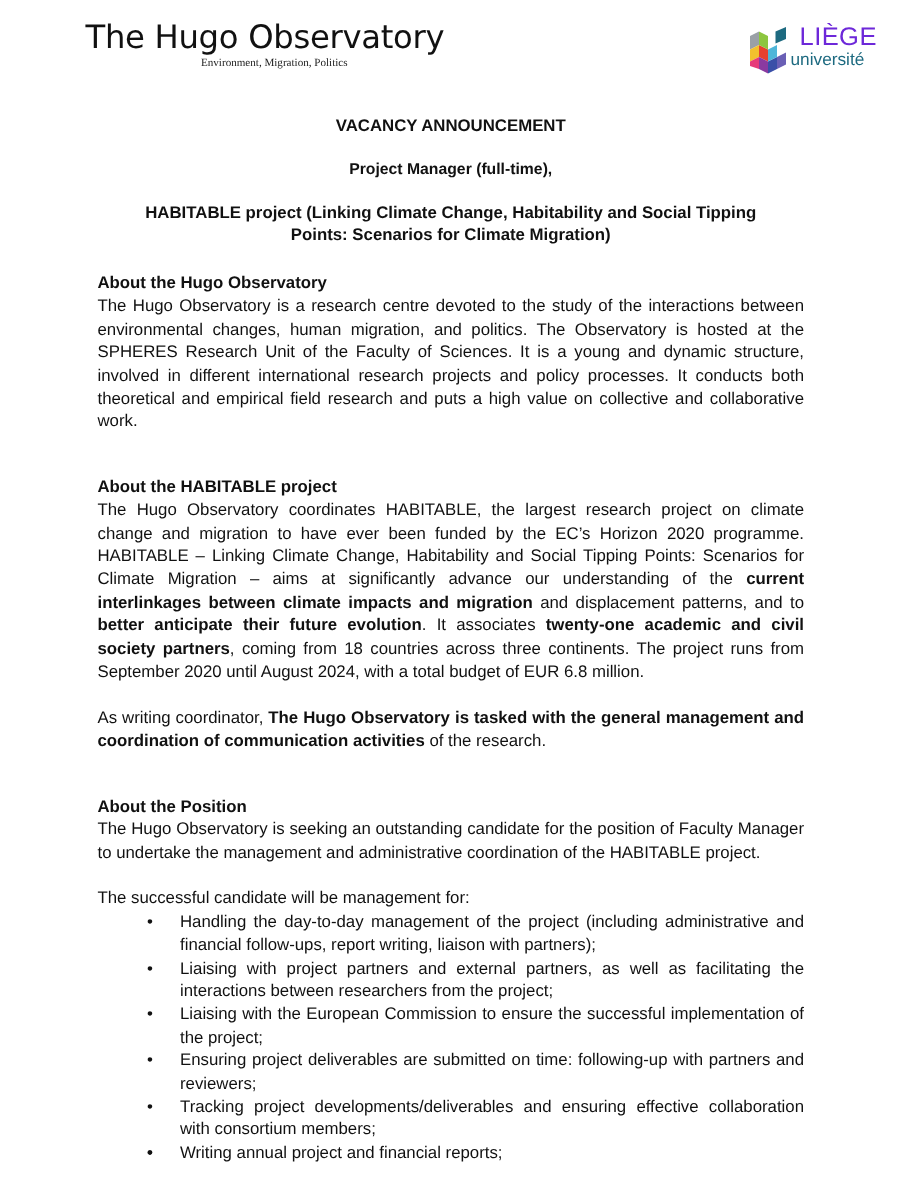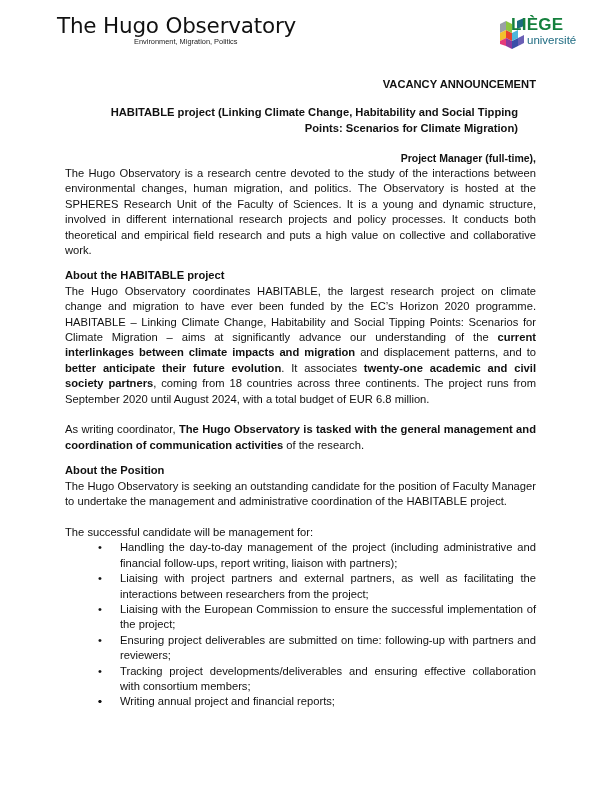--- a/index.html
+++ b/index.html
@@ -3,32 +3,32 @@
   <meta charset="utf-8">
   <style>
     html, body { margin: 0; padding: 0; background: #ffffff; }
     body {
       width: 606px; height: 789px; position: relative; overflow: hidden;
       font-family: "Liberation Sans", sans-serif; color: #111;
     }
     .header { position: absolute; left: 0; top: 0; width: 512px; height: 70px; }
     .hugo-logo { position: absolute; left: 57px; top: 14px; }
     .hugo-title { font-family: "DejaVu Sans", sans-serif; font-size: 21.5px; color: #111; letter-spacing: -0.2px; line-height: 24px; white-space: nowrap; }
-    .hugo-sub { position: absolute; left: 77px; top: 23px; font-family: Liberation Sans, sans-serif; font-size: 7.4px; color: #222; white-space: nowrap; }
+    .hugo-sub { position: absolute; left: 77px; top: 23px; font-family: Liberation Serif, serif; font-size: 7.4px; color: #222; white-space: nowrap; }
     .liege-logo { position: absolute; left: 500px; top: 16px; width: 100px; height: 40px; }
     .liege-mark { position: absolute; left: 0; top: 2px; }
-    .liege-name { position: absolute; left: 11px; top: 0px; font-family: "Liberation Sans", sans-serif; font-weight: bold; font-size: 17px; color: #15803d; letter-spacing: 0.3px; line-height: 18px; }
+    .liege-name { position: absolute; left: 33px; top: 0px; font-family: "Liberation Sans", sans-serif; font-weight: normal; font-size: 17px; color: #6d28d9; letter-spacing: 0.3px; line-height: 18px; }
     .liege-univ { position: absolute; left: 27px; top: 18px; font-family: "Liberation Sans", sans-serif; font-weight: normal; font-size: 11.5px; color: #1d6a80; line-height: 13px; }
 
     .doc { position: absolute; left: 65px; top: 77px; width: 471px; font-size: 11.2px; line-height: 15.4px; }
-    .center { text-align: right; font-weight: bold; }
+    .center { text-align: center; font-weight: bold; }
     .ann-title { margin-top: 0; font-size: 11.2px; }
     .job-title { margin-top: 14px; font-size: 10.5px; }
     .proj-title { margin-top: 13px; font-size: 11.2px; line-height: 15.6px; }
-    .section-head { font-weight: bold; margin-top: 10px; }
+    .section-head { font-weight: bold; margin-top: 28px; }
     p { margin: 0; text-align: justify; }
     .gap { height: 15.4px; }
     ul { margin: 0; padding: 0 0 0 33px; list-style: none; }
     ul li { position: relative; padding-left: 22px; text-align: justify; }
     ul li .bullet { position: absolute; left: 0; top: 0; }
     b { font-weight: bold; }
   </style>
 </head>
 <body>
 
@@ -50,23 +50,24 @@
       <polygon points="18,20 24,17 24,25 18,28" fill="#6a5fb5"></polygon>
       <polygon points="17,3 24,0 24,8 17,11" fill="#1d6a80"></polygon>
     </svg>
     <div class="liege-name">LIÈGE</div>
     <div class="liege-univ">université</div>
   </div>
 </div>
 
 <div class="doc">
   <div class="center ann-title">VACANCY ANNOUNCEMENT</div>
+  <div class="center job-title">Project Manager (full-time),</div>
   <div class="center proj-title" style="padding: 0 18px;">HABITABLE project (Linking Climate Change, Habitability and Social Tipping Points: Scenarios for Climate Migration)</div>
-  <div class="center job-title">Project Manager (full-time),</div>
 
+  <div class="section-head" style="margin-top:16px;">About the Hugo Observatory</div>
   <p>The Hugo Observatory is a research centre devoted to the study of the interactions between environmental changes, human migration, and politics. The Observatory is hosted at the SPHERES Research Unit of the Faculty of Sciences. It is a young and dynamic structure, involved in different international research projects and policy processes. It conducts both theoretical and empirical field research and puts a high value on collective and collaborative work.</p>
 
   <div class="section-head">About the HABITABLE project</div>
   <p><span>The Hugo Observatory coordinates HABITABLE, the largest research project on climate change and migration to have ever been funded by the EC’s Horizon 2020 programme. HABITABLE – Linking Climate Change, Habitability and Social Tipping Points: Scenarios for Climate Migration –  aims at significantly advance our understanding of the </span><b>current interlinkages between climate impacts and migration</b><span> and displacement patterns, and to </span><b>better anticipate their future evolution</b><span>. It associates </span><b>twenty-one academic and civil society partners</b><span>, coming from 18 countries across three continents. The project runs from September 2020 until August 2024, with a total budget of EUR 6.8 million.</span></p>
   <div class="gap"></div>
   <p><span>As writing coordinator, </span><b>The Hugo Observatory is tasked with the general management and coordination of communication activities</b><span> of the research.</span></p>
 
   <div class="section-head">About the Position</div>
   <p>The Hugo Observatory is seeking an outstanding candidate for the position of Faculty Manager to undertake the management and administrative coordination of the HABITABLE project.</p>
   <div class="gap"></div>

